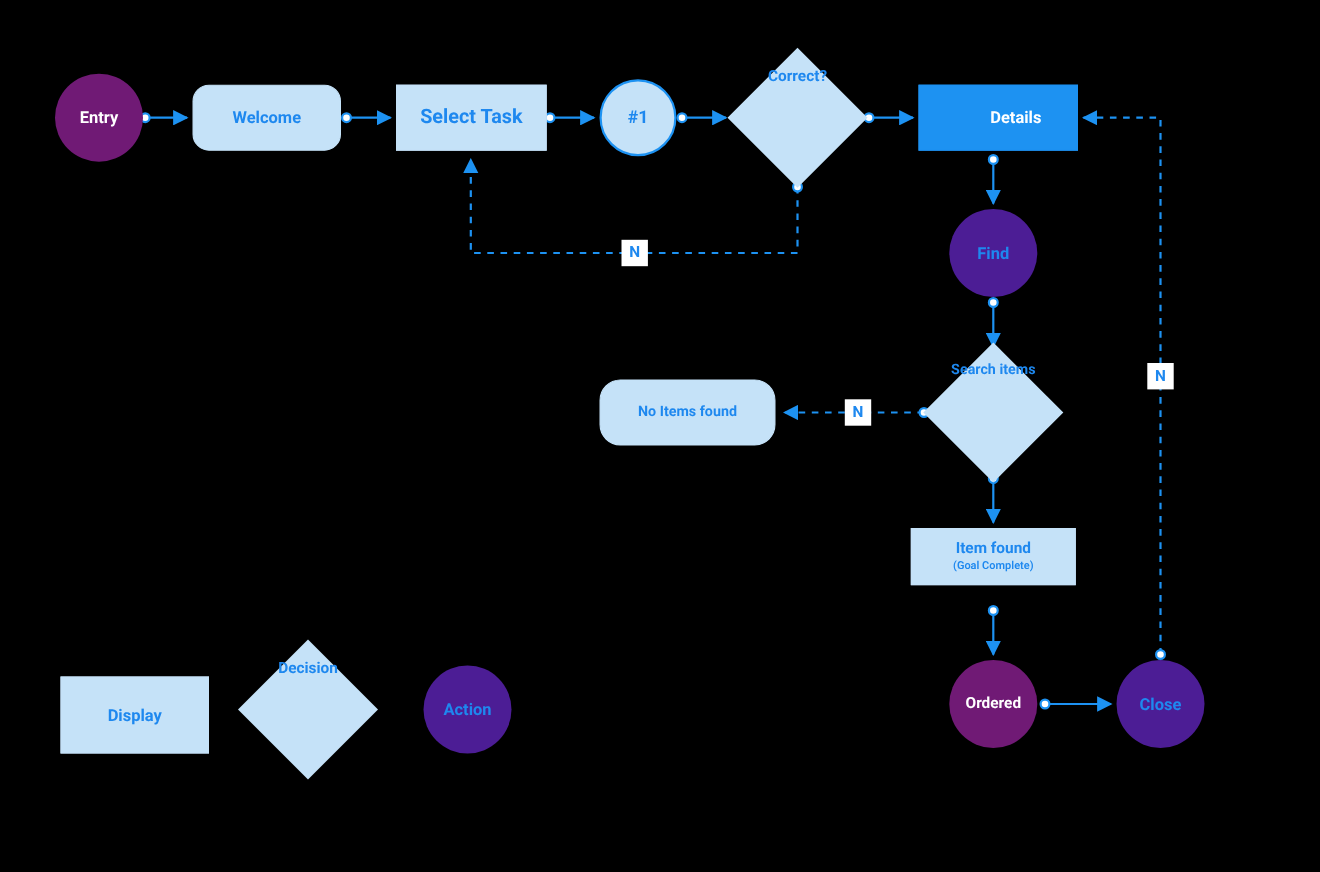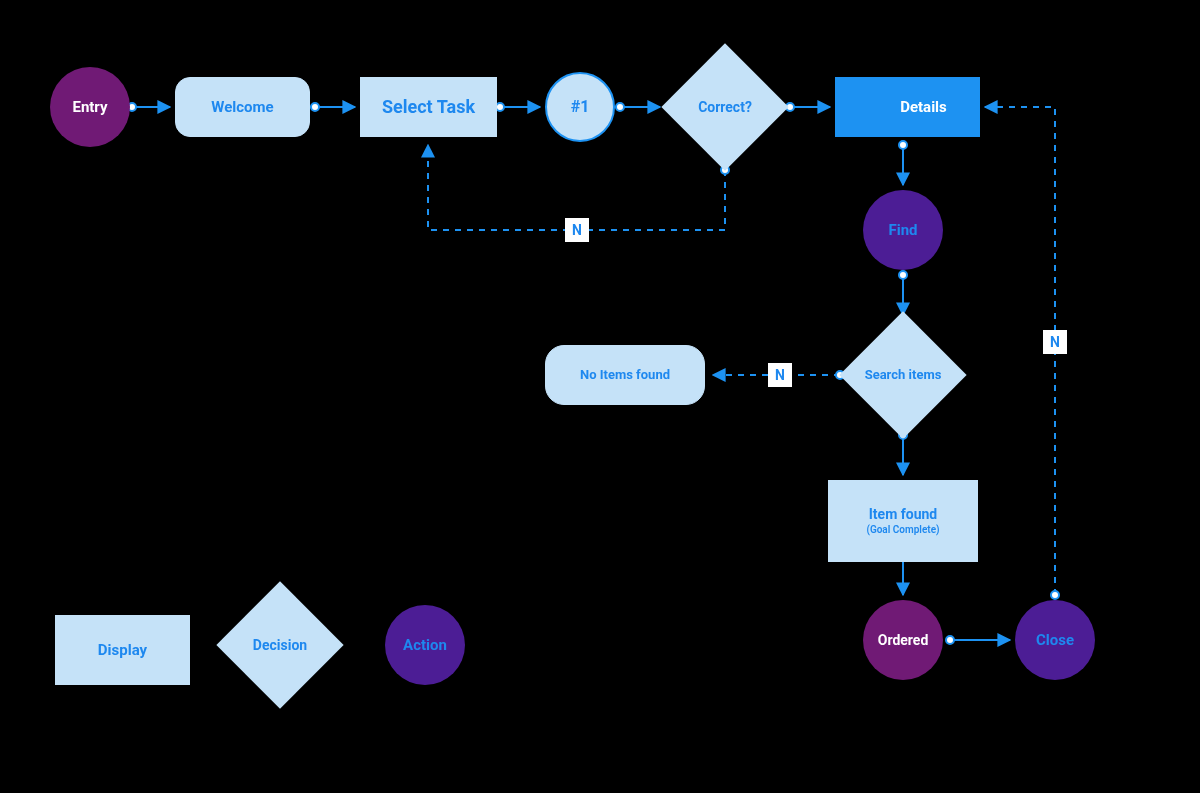--- a/index.html
+++ b/index.html
@@ -58,21 +58,20 @@
   .diamond .shape {
     width: 100%;
     height: 100%;
     background: #c5e2f8;
     transform: rotate(45deg);
   }
   .diamond .label {
     position: absolute;
     top: 0; left: 0; right: 0; bottom: 0;
     display: flex;
-    align-items: center;
     justify-content: center;
     color: #1e88ef;
     font-weight: 700;
     text-align: center;
     line-height: 1.15;
     font-size: 14px;
   }
   .n-label {
     position: absolute;
     background: #fff;
@@ -206,21 +205,21 @@
     <div class="shape"></div>
     <div class="label" style="font-size:13px;">
         <span>Search items</span>
       </div>
   </div>
 
   <div class="node rect" style="left:545px; top:345px; width:160px; height:60px; font-size:13px;border-radius:19px;">
     <span>No Items found</span>
   </div>
 
-  <div class="node rect" style="left:828px; top:480px; width:150px; height:82px; font-size:14px; flex-direction:column;">
+  <div class="node rect" style="left:828px; top:480px; width:150px; height:52px; font-size:14px; flex-direction:column;">
     <span>Item found</span>
     <span class="sub">(Goal Complete)</span>
   </div>
 
   <div class="node circle filled" style="left:863px; top:600px; width:80px; height:80px; font-size:14px;">
     <span>Ordered</span>
   </div>
 
   <div class="node circle" style="left:1015px; top:600px; width:80px; height:80px; font-size:15px;">
     <span>Close</span>

